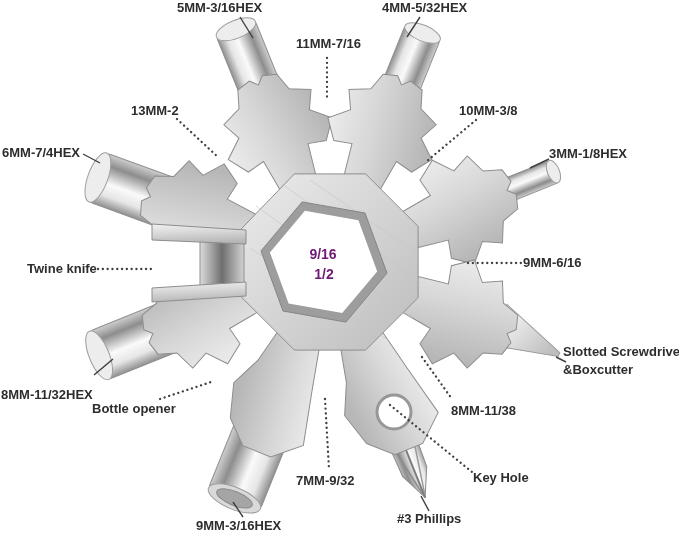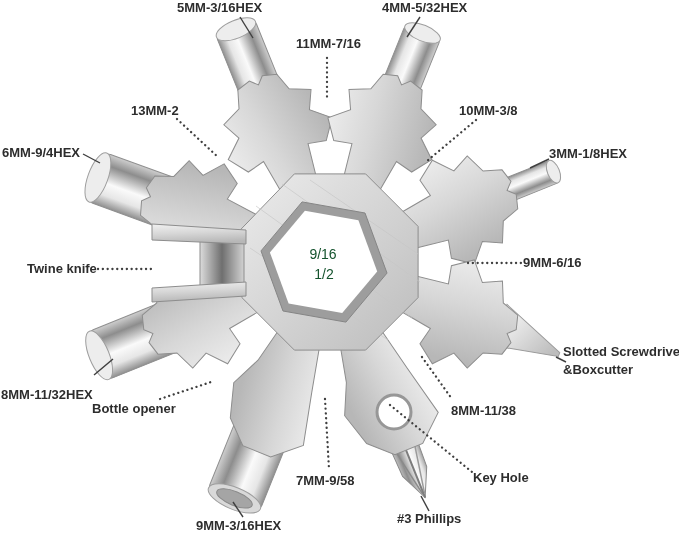--- a/index.html
+++ b/index.html
@@ -10,21 +10,21 @@
   .stage svg{position:absolute;left:0;top:0;}
   .lbl{
     position:absolute;font-size:13px;font-weight:700;color:#2d2d2d;
     white-space:nowrap;letter-spacing:0px;line-height:14px;text-align:right;
   }
   .lbl2{
     position:absolute;font-size:13px;font-weight:700;color:#2d2d2d;
     white-space:nowrap;line-height:18px;
   }
   .ctr{
-    position:absolute;font-size:14px;font-weight:400;color:#14532d;
+    position:absolute;font-size:14px;font-weight:700;color:#701a75;
     transform:translate(-50%,-50%);white-space:nowrap;
   }
   .solid-leader{stroke:#3f3f3f;stroke-width:1.4;fill:none;}
   .dot-leader{stroke:#3f3f3f;stroke-width:2.3;fill:none;stroke-dasharray:0.1 4.7;stroke-linecap:round;}
 </style>
 </head>
 <body>
 
 <div class="stage">
 
@@ -173,32 +173,32 @@
       <path class="dot-leader" d="M390,405 L472,472"></path>
       <path class="dot-leader" d="M325,399 L329,469"></path>
     </g>
   </svg>
 
   <div class="lbl" style="left:177px;top:1px">5MM-3/16HEX</div>
   <div class="lbl" style="left:382px;top:1px">4MM-5/32HEX</div>
   <div class="lbl" style="left:296px;top:37px">11MM-7/16</div>
   <div class="lbl" style="left:131px;top:104px">13MM-2</div>
   <div class="lbl" style="left:459px;top:104px">10MM-3/8</div>
-  <div class="lbl" style="left:2px;top:146px">6MM-9/4HEX</div>
+  <div class="lbl" style="left:2px;top:146px">6MM-7/4HEX</div>
   <div class="lbl" style="left:549px;top:147px">3MM-1/8HEX</div>
   <div class="lbl" style="left:27px;top:262px">Twine knife</div>
   <div class="lbl" style="left:523px;top:256px">9MM-6/16</div>
   <div class="lbl" style="left:1px;top:388px">8MM-11/32HEX</div>
   <div class="lbl" style="left:92px;top:402px">Bottle opener</div>
   <div class="lbl2" style="left:563px;top:343px">
     <div>Slotted Screwdriver</div>
     <div>&amp;Boxcutter</div>
   </div>
   <div class="lbl" style="left:451px;top:404px">8MM-11/38</div>
-  <div class="lbl" style="left:296px;top:474px">7MM-9/58</div>
+  <div class="lbl" style="left:296px;top:474px">7MM-9/32</div>
   <div class="lbl" style="left:473px;top:471px">Key Hole</div>
   <div class="lbl" style="left:397px;top:512px">#3 Phillips</div>
   <div class="lbl" style="left:196px;top:519px">9MM-3/16HEX</div>
 
   <div class="ctr" style="left:323px;top:254px">9/16</div>
   <div class="ctr" style="left:324px;top:274px">1/2</div>
 
 </div>
 
 </body></html>

